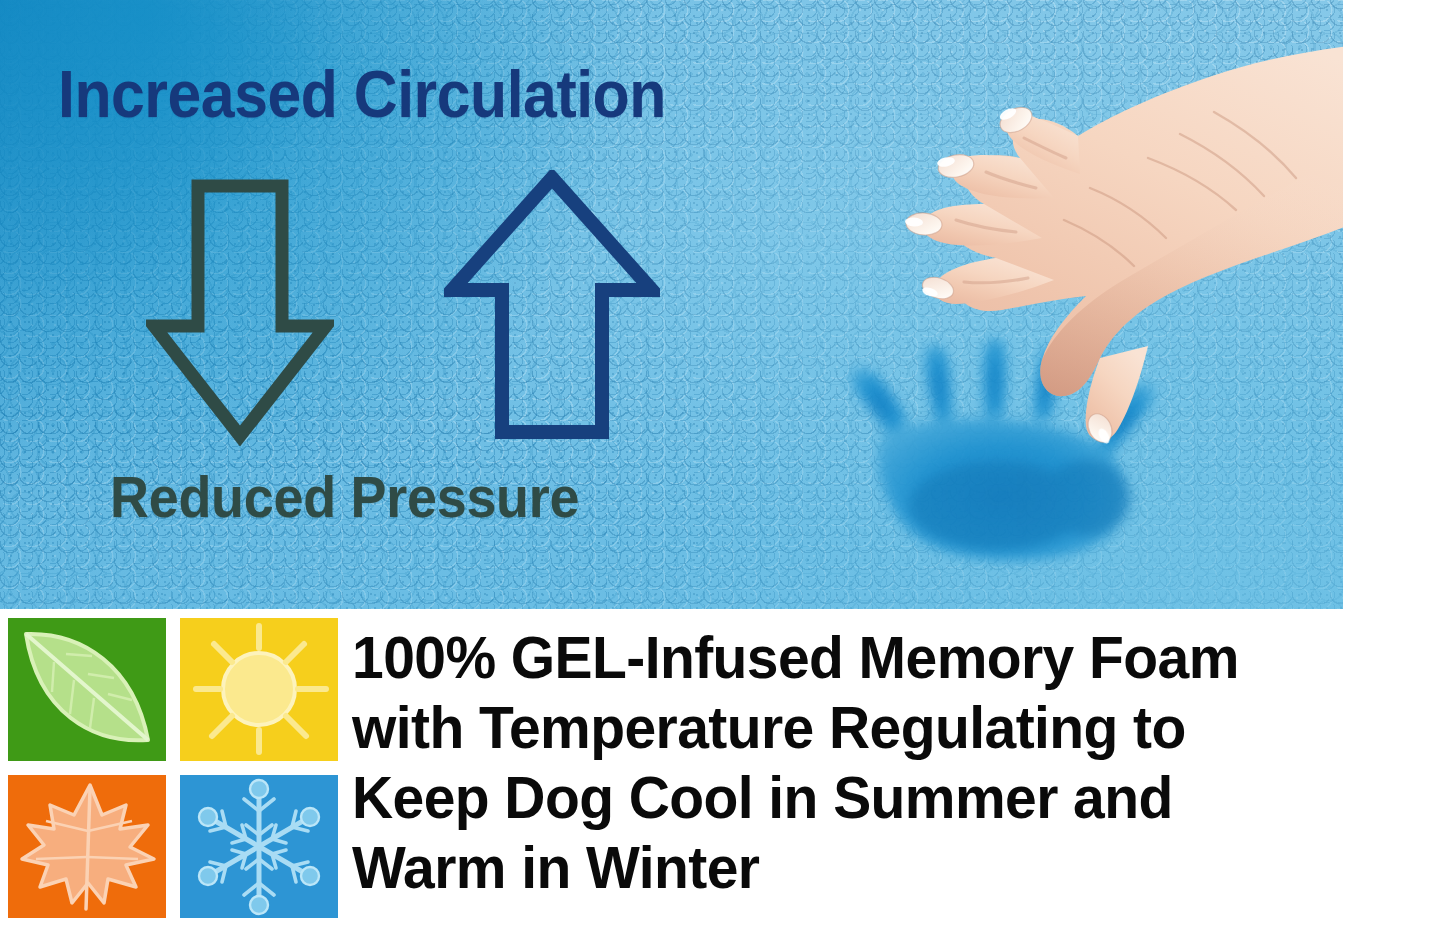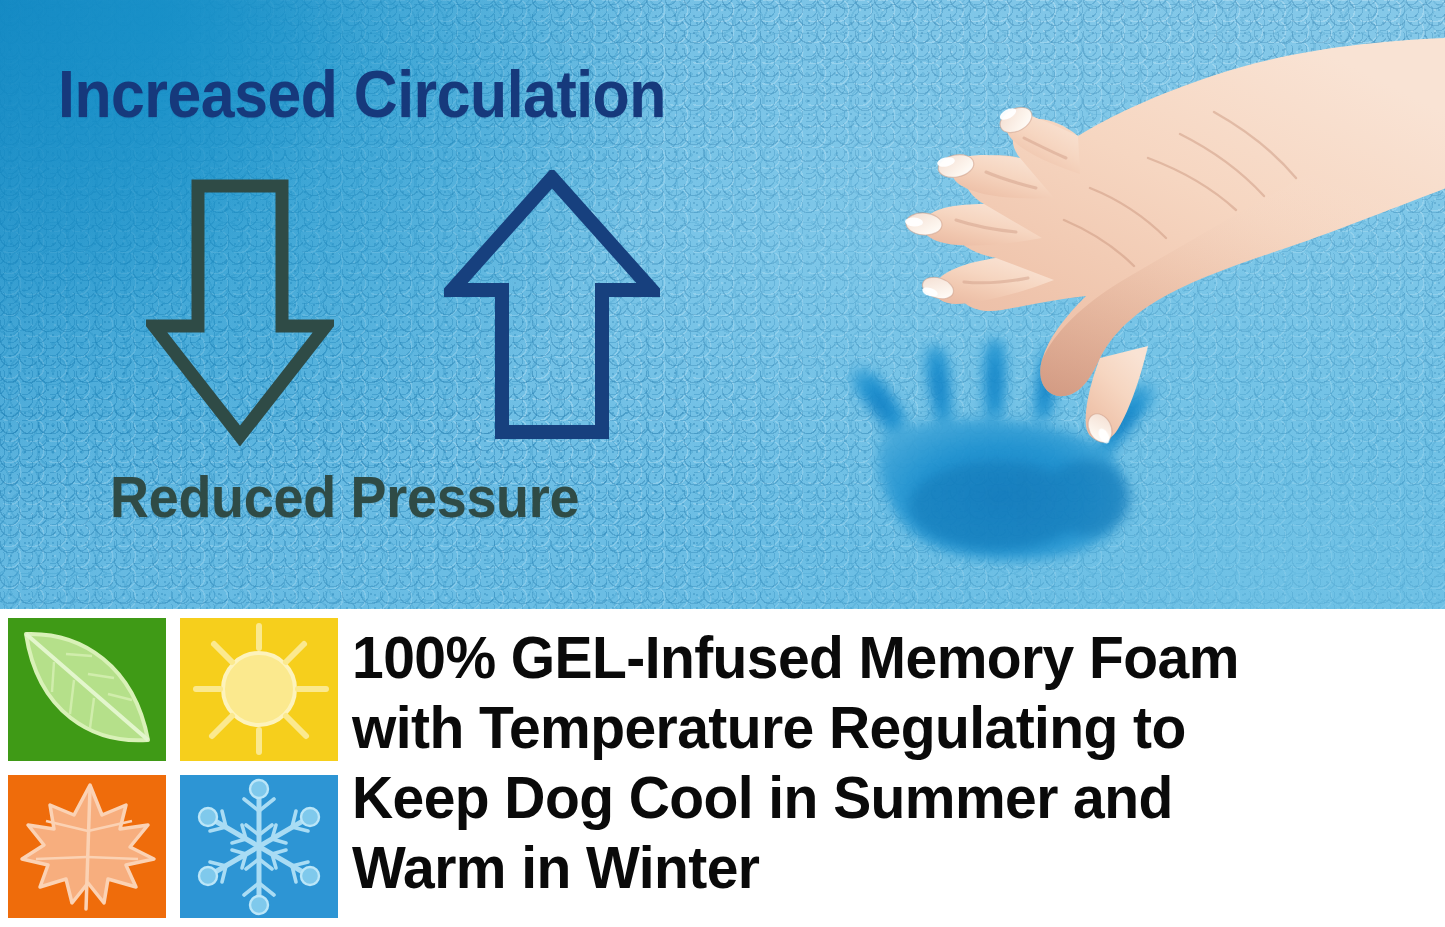--- a/index.html
+++ b/index.html
@@ -18,21 +18,21 @@
     height: 927px;
     overflow: hidden;
     background: #ffffff;
   }
 
   
   .foam-panel {
     position: absolute;
     left: 0;
     top: 0;
-    width: 1445px;
+    width: 1343px;
     height: 609px;
     overflow: hidden;
     background-color: #fca5a5;
   }
 
   
   .foam-texture {
     position: absolute;
     inset: -20px;
     background-color: #6cbde4;

